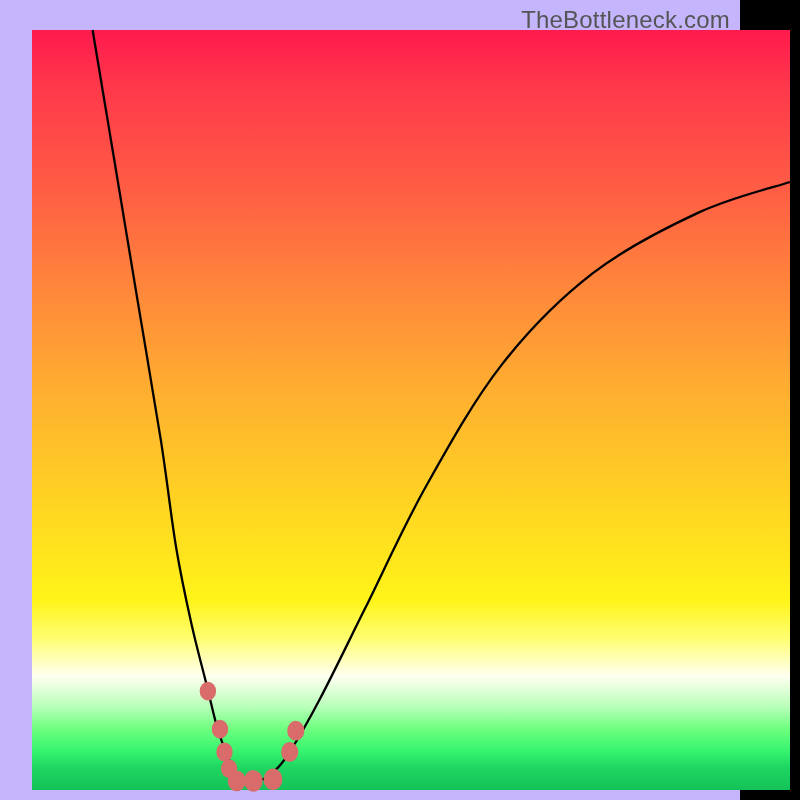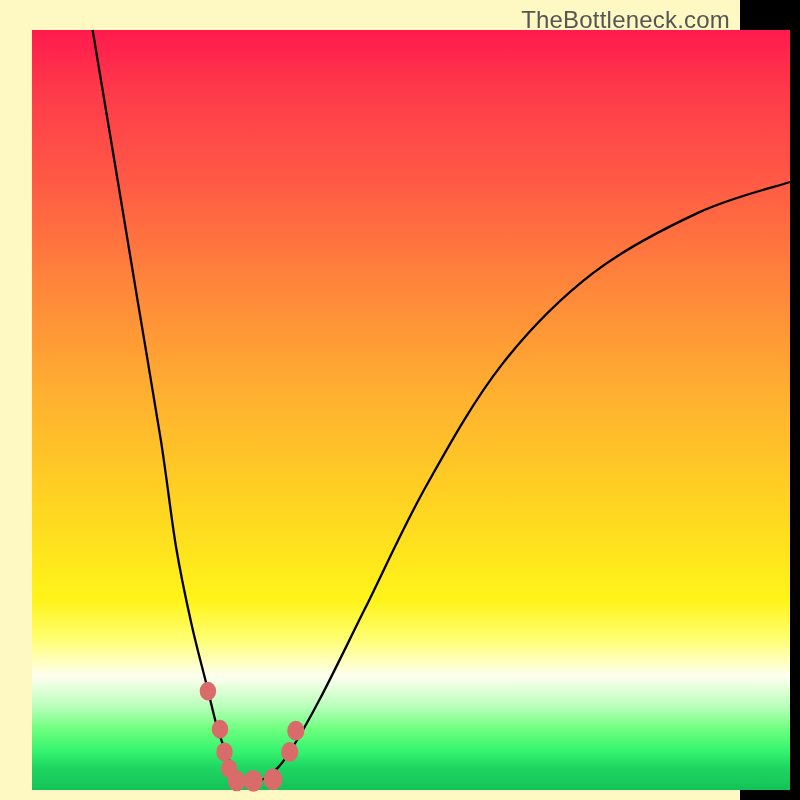--- a/index.html
+++ b/index.html
@@ -8,21 +8,21 @@
     width: 800px;
     height: 800px;
     overflow: hidden;
     background: #000;
     font-family: Arial, Helvetica, sans-serif;
   }
   .frame {
     position: absolute;
     left: 0; top: 0;
     width: 740px; height: 800px;
-    background: #fef9c3;
+    background: #c4b5fd;
   }
   .plot {
     position: absolute;
     left: 32px;
     top: 30px;
     width: 758px;
     height: 760px;
     
     background: linear-gradient(to bottom,
       #ff1a4d 0%,

